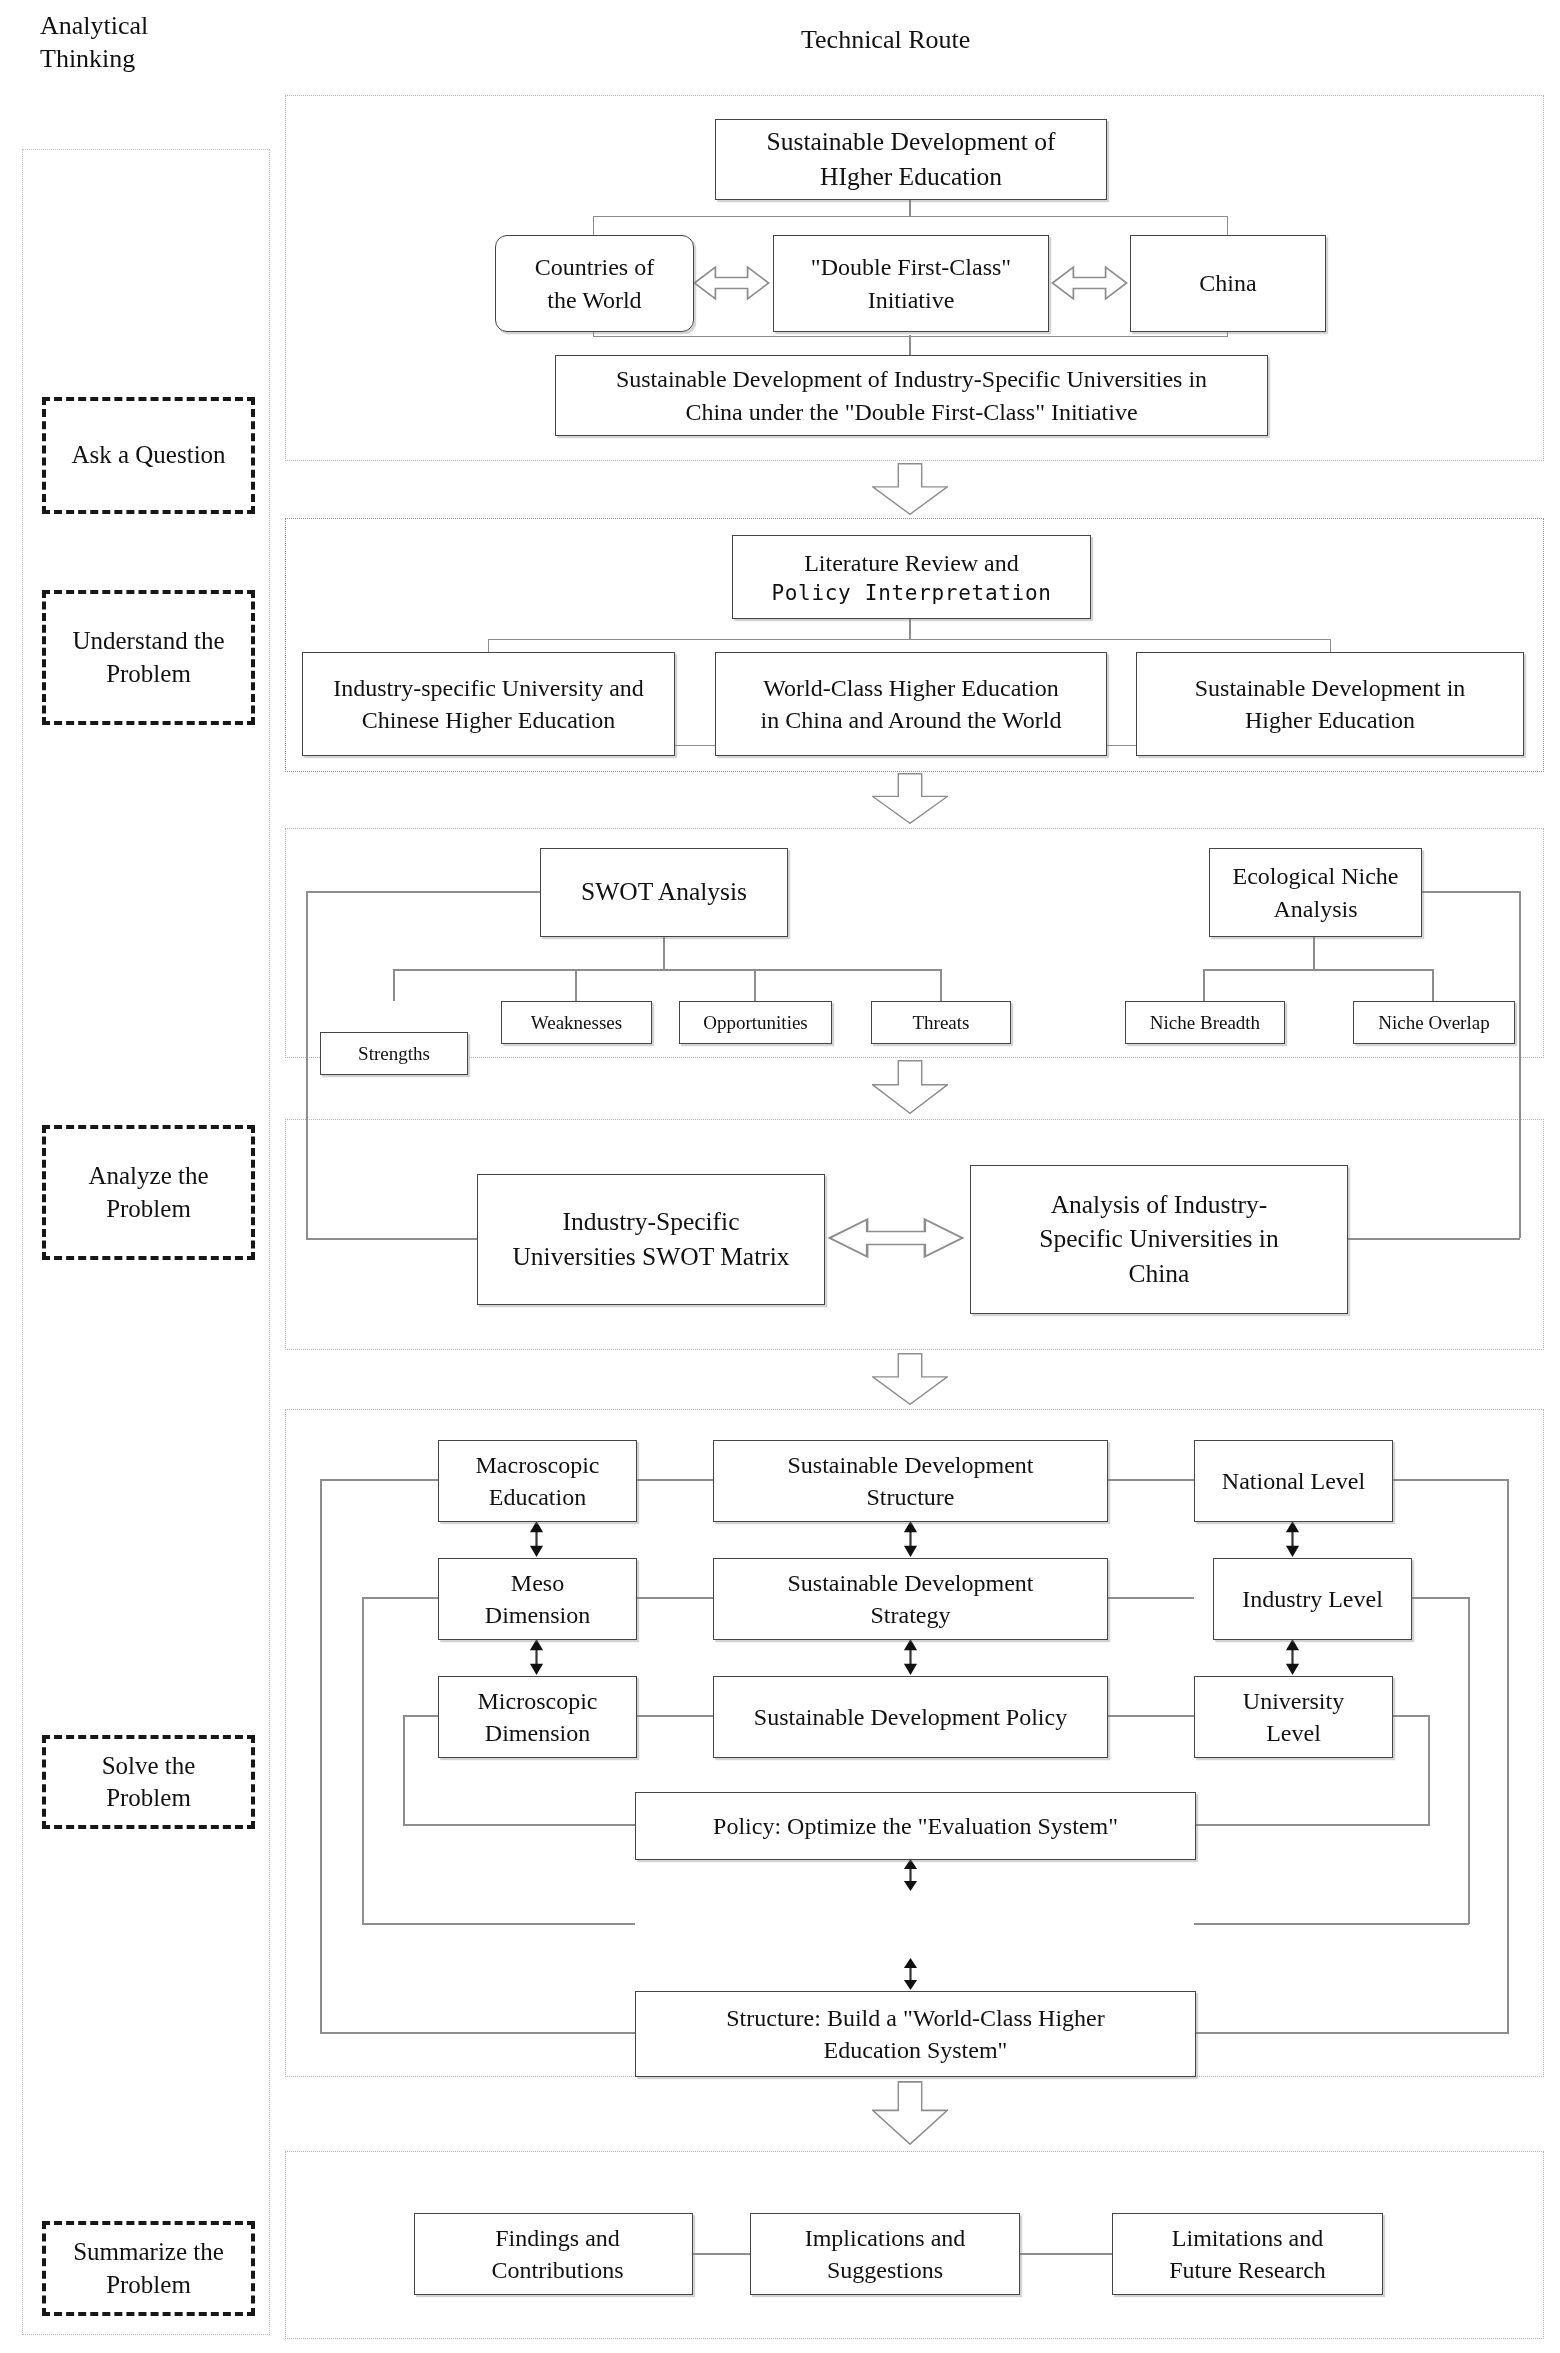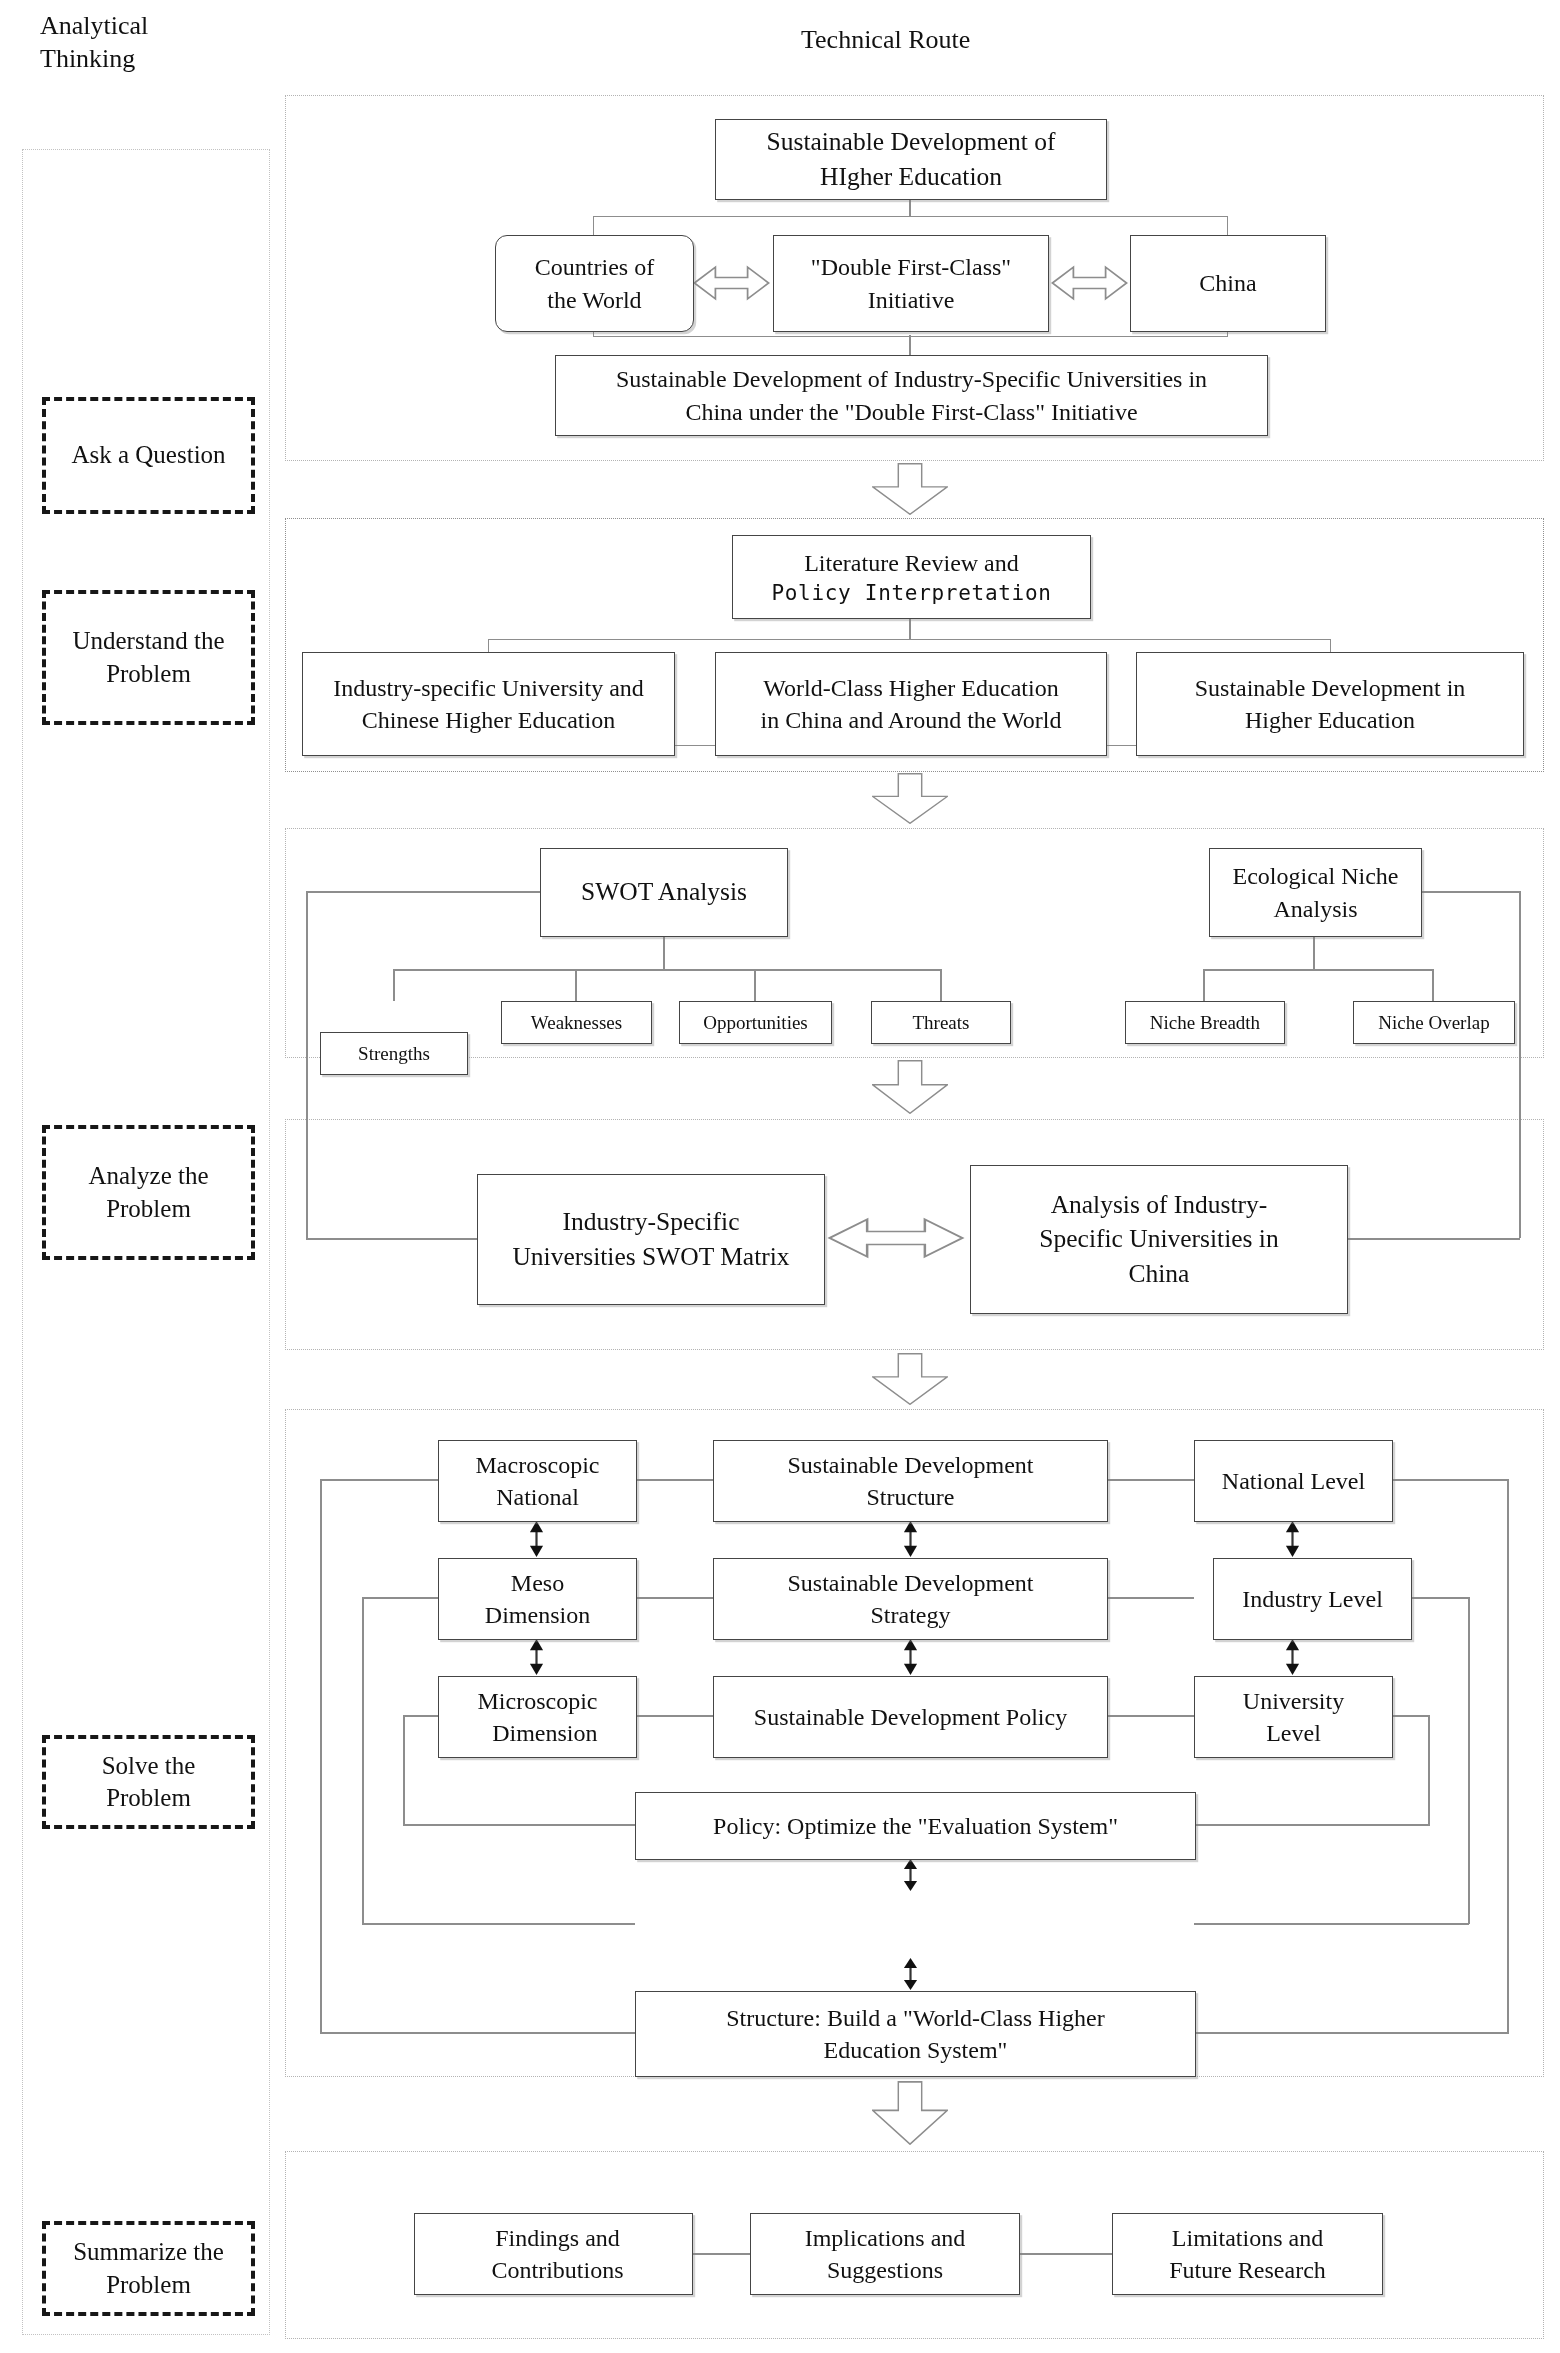--- a/index.html
+++ b/index.html
@@ -127,32 +127,32 @@
 Specific Universities in
 China</div>
 
   <svg class="ar" style="left:872px;top:1353px;" width="76" height="52" viewBox="0 0 104 74" preserveAspectRatio="none">
     <polygon points="36,1 68,1 68,34 103,34 52,73 1,34 36,34" fill="#fff" stroke="#8d8d8d" stroke-width="2"></polygon>
     </svg>
 
   <div class="sec" style="left:285px;top:1409px;width:1257px;height:666px;"></div>
 
   <div class="bx" style="left:438px;top:1440px;width:197px;height:80px;">Macroscopic
-National</div>
+Education</div>
   <div class="bx" style="left:713px;top:1440px;width:393px;height:80px;">Sustainable Development
 Structure</div>
   <div class="bx" style="left:1194px;top:1440px;width:197px;height:80px;">National Level</div>
 
   <div class="bx" style="left:438px;top:1558px;width:197px;height:80px;">Meso
 Dimension</div>
   <div class="bx" style="left:713px;top:1558px;width:393px;height:80px;">Sustainable Development
 Strategy</div>
   <div class="bx" style="left:1194px;top:1558px;width:197px;height:80px;margin-left:19px;">Industry Level</div>
 
-  <div class="bx" style="left:438px;top:1676px;width:197px;height:80px;text-align:right;">Microscopic
+  <div class="bx" style="left:438px;top:1676px;width:197px;height:80px;">Microscopic
 Dimension</div>
   <div class="bx" style="left:1194px;top:1676px;width:197px;height:80px;">University
 Level</div>
   <div class="bx" style="left:713px;top:1676px;width:393px;height:80px;">Sustainable Development Policy</div>
 
   <div class="ln" style="left:636px;top:1479px;width:78px;height:1.5px;"></div>
   <div class="ln" style="left:1107px;top:1479px;width:87px;height:1.5px;"></div>
   <div class="ln" style="left:636px;top:1597px;width:78px;height:1.5px;"></div>
   <div class="ln" style="left:1107px;top:1597px;width:87px;height:1.5px;"></div>
   <div class="ln" style="left:636px;top:1715px;width:78px;height:1.5px;"></div>

